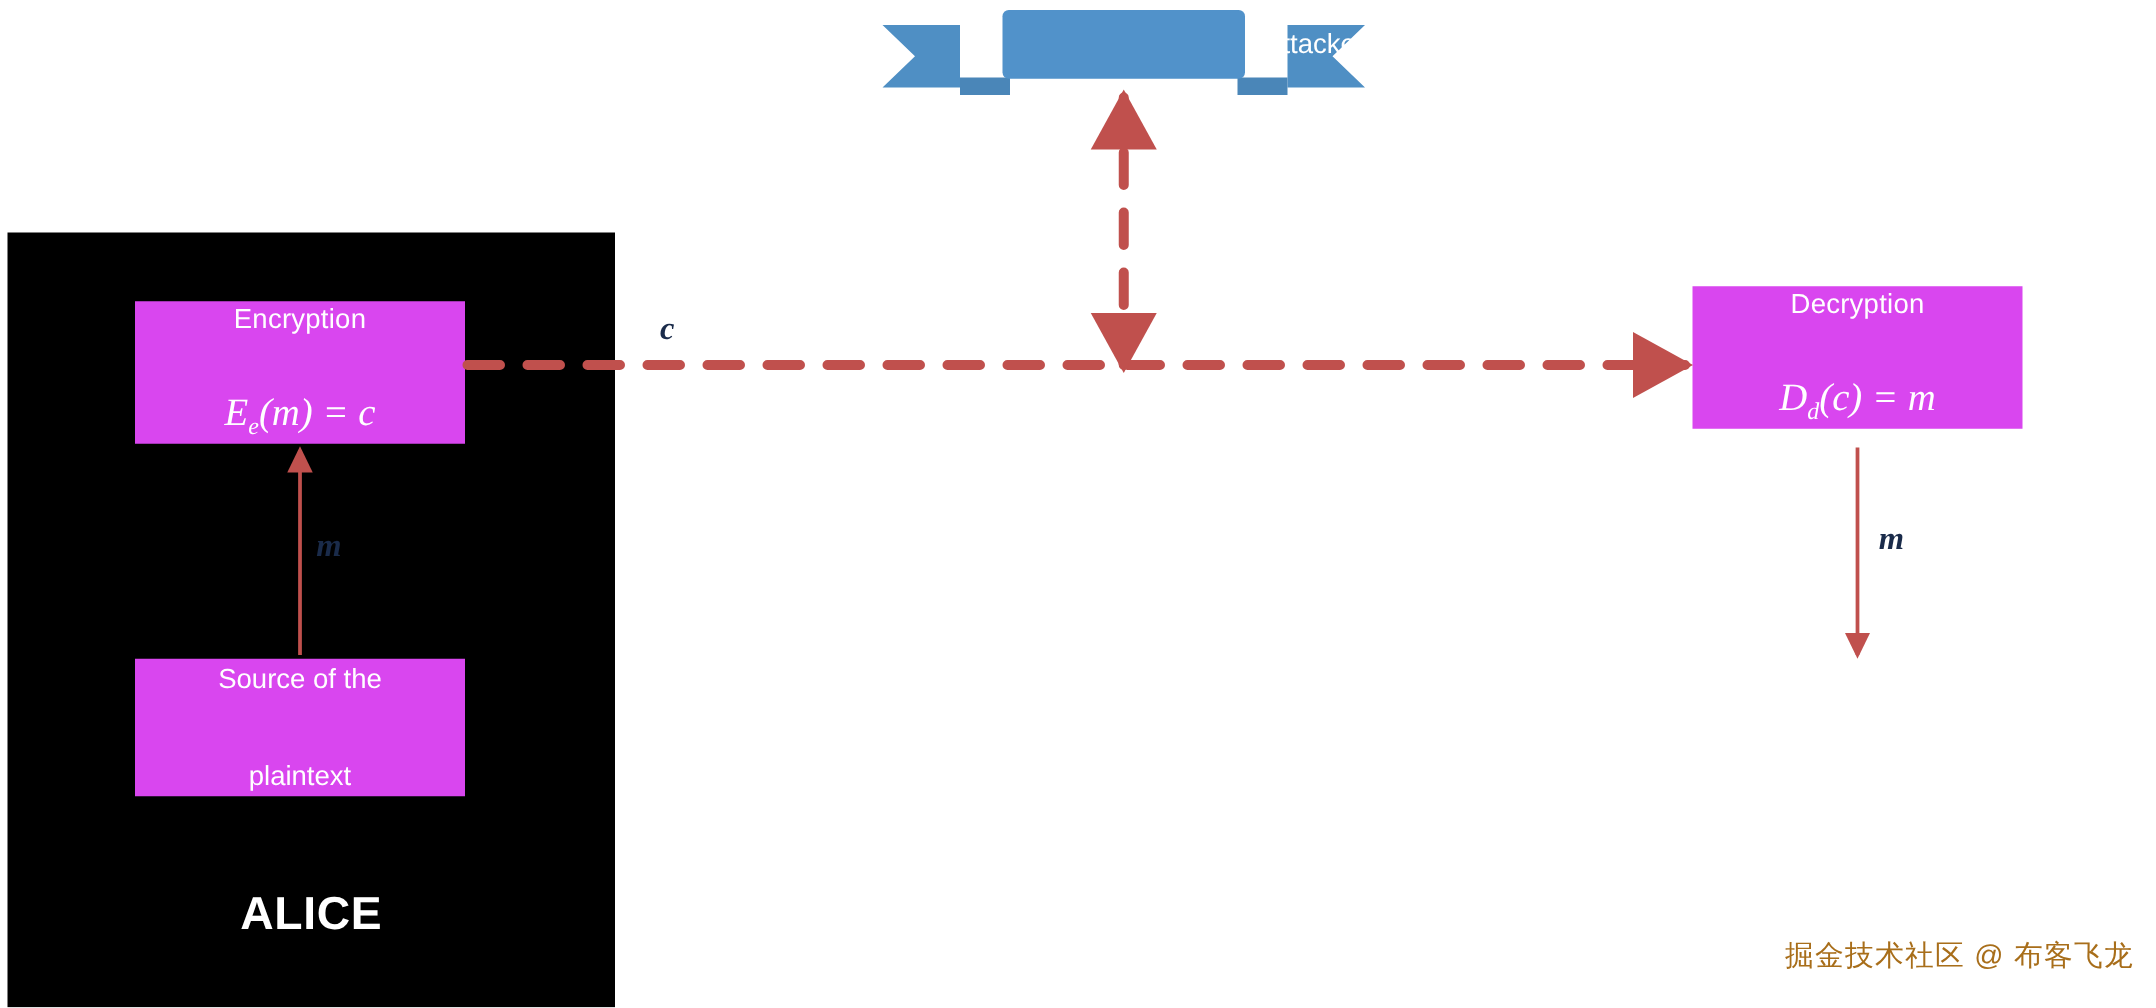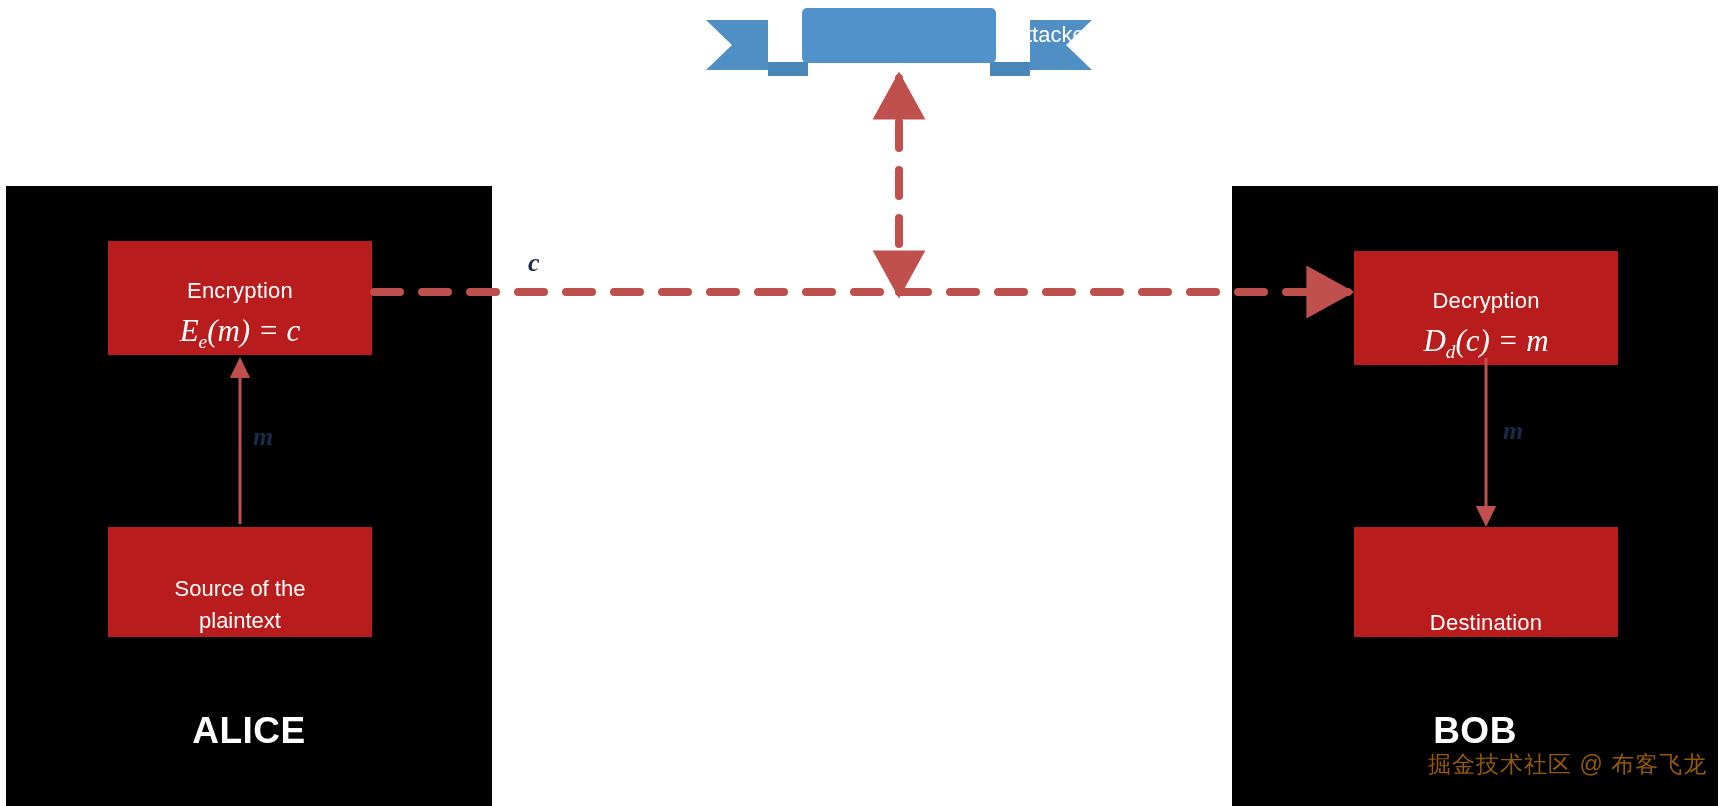--- a/index.html
+++ b/index.html
@@ -45,26 +45,26 @@
     font-weight: bold;
     letter-spacing: 0.5px;
     line-height: 1;
   }
   #alice-label { top: 526px; }
   #bob-label   { top: 526px; }
 
   
   .proc-box {
     position: absolute;
-    background: #b91c1c;
+    background: #d946ef;
     color: #ffffff;
     display: flex;
     flex-direction: column;
     align-items: center;
-    justify-content: flex-end;
+    justify-content: space-between;
     text-align: center;
     box-sizing: border-box;
     line-height: 1.28;
   }
   .proc-title {
     font-size: 22px;
     letter-spacing: 0.2px;
   }
   .proc-formula {
     font-family: "Liberation Serif", serif;
@@ -72,21 +72,21 @@
     font-size: 31px;
     margin-top: 6px;
     white-space: nowrap;
   }
   .proc-formula sub {
     font-size: 0.62em;
     font-style: italic;
   }
 
   #encryption-box  { left: 108px;  top: 241px; width: 264px; height: 114px; }
-  #decryption-box  { left: 1354px; top: 251px; width: 264px; height: 114px; }
+  #decryption-box  { left: 1354px; top: 229px; width: 264px; height: 114px; }
   #source-box      { left: 108px;  top: 527px; width: 264px; height: 110px; }
   #destination-box { left: 1354px; top: 527px; width: 264px; height: 110px; }
 
   .proc-box .two-line {
     font-size: 22px;
     line-height: 1.45;
   }
 
   
   #attacker-banner {
@@ -163,42 +163,36 @@
 </style>
 </head>
 <body>
 
 <div id="stage">
 
   <div id="alice-panel" class="party-panel">
     <div id="alice-label" class="party-label">ALICE</div>
   </div>
 
-  <div id="bob-panel" class="party-panel">
-    <div id="bob-label" class="party-label">BOB</div>
-  </div>
 
   <div id="encryption-box" class="proc-box">
     <div class="proc-title">Encryption</div>
     <div class="proc-formula"><span>E</span><sub>e</sub><span>(m) = c</span></div>
   </div>
 
   <div id="decryption-box" class="proc-box">
     <div class="proc-title">Decryption</div>
     <div class="proc-formula"><span>D</span><sub>d</sub><span>(c) = m</span></div>
   </div>
 
   <div id="source-box" class="proc-box">
     <div class="two-line">Source of the</div>
     <div class="two-line">plaintext</div>
   </div>
 
-  <div id="destination-box" class="proc-box">
-    <div class="proc-title">Destination</div>
-  </div>
 
   <div id="attacker-banner">
     <svg viewBox="0 0 386 68" xmlns="http://www.w3.org/2000/svg">
 
       <polygon points="0,12 62,12 62,62 0,62 26,37" fill="#4f8fc4"></polygon>
 
       <polygon points="386,12 324,12 324,62 386,62 360,37" fill="#4f8fc4"></polygon>
 
       <polygon points="62,54 102,54 102,68 62,68" fill="#4a86b8"></polygon>
 

